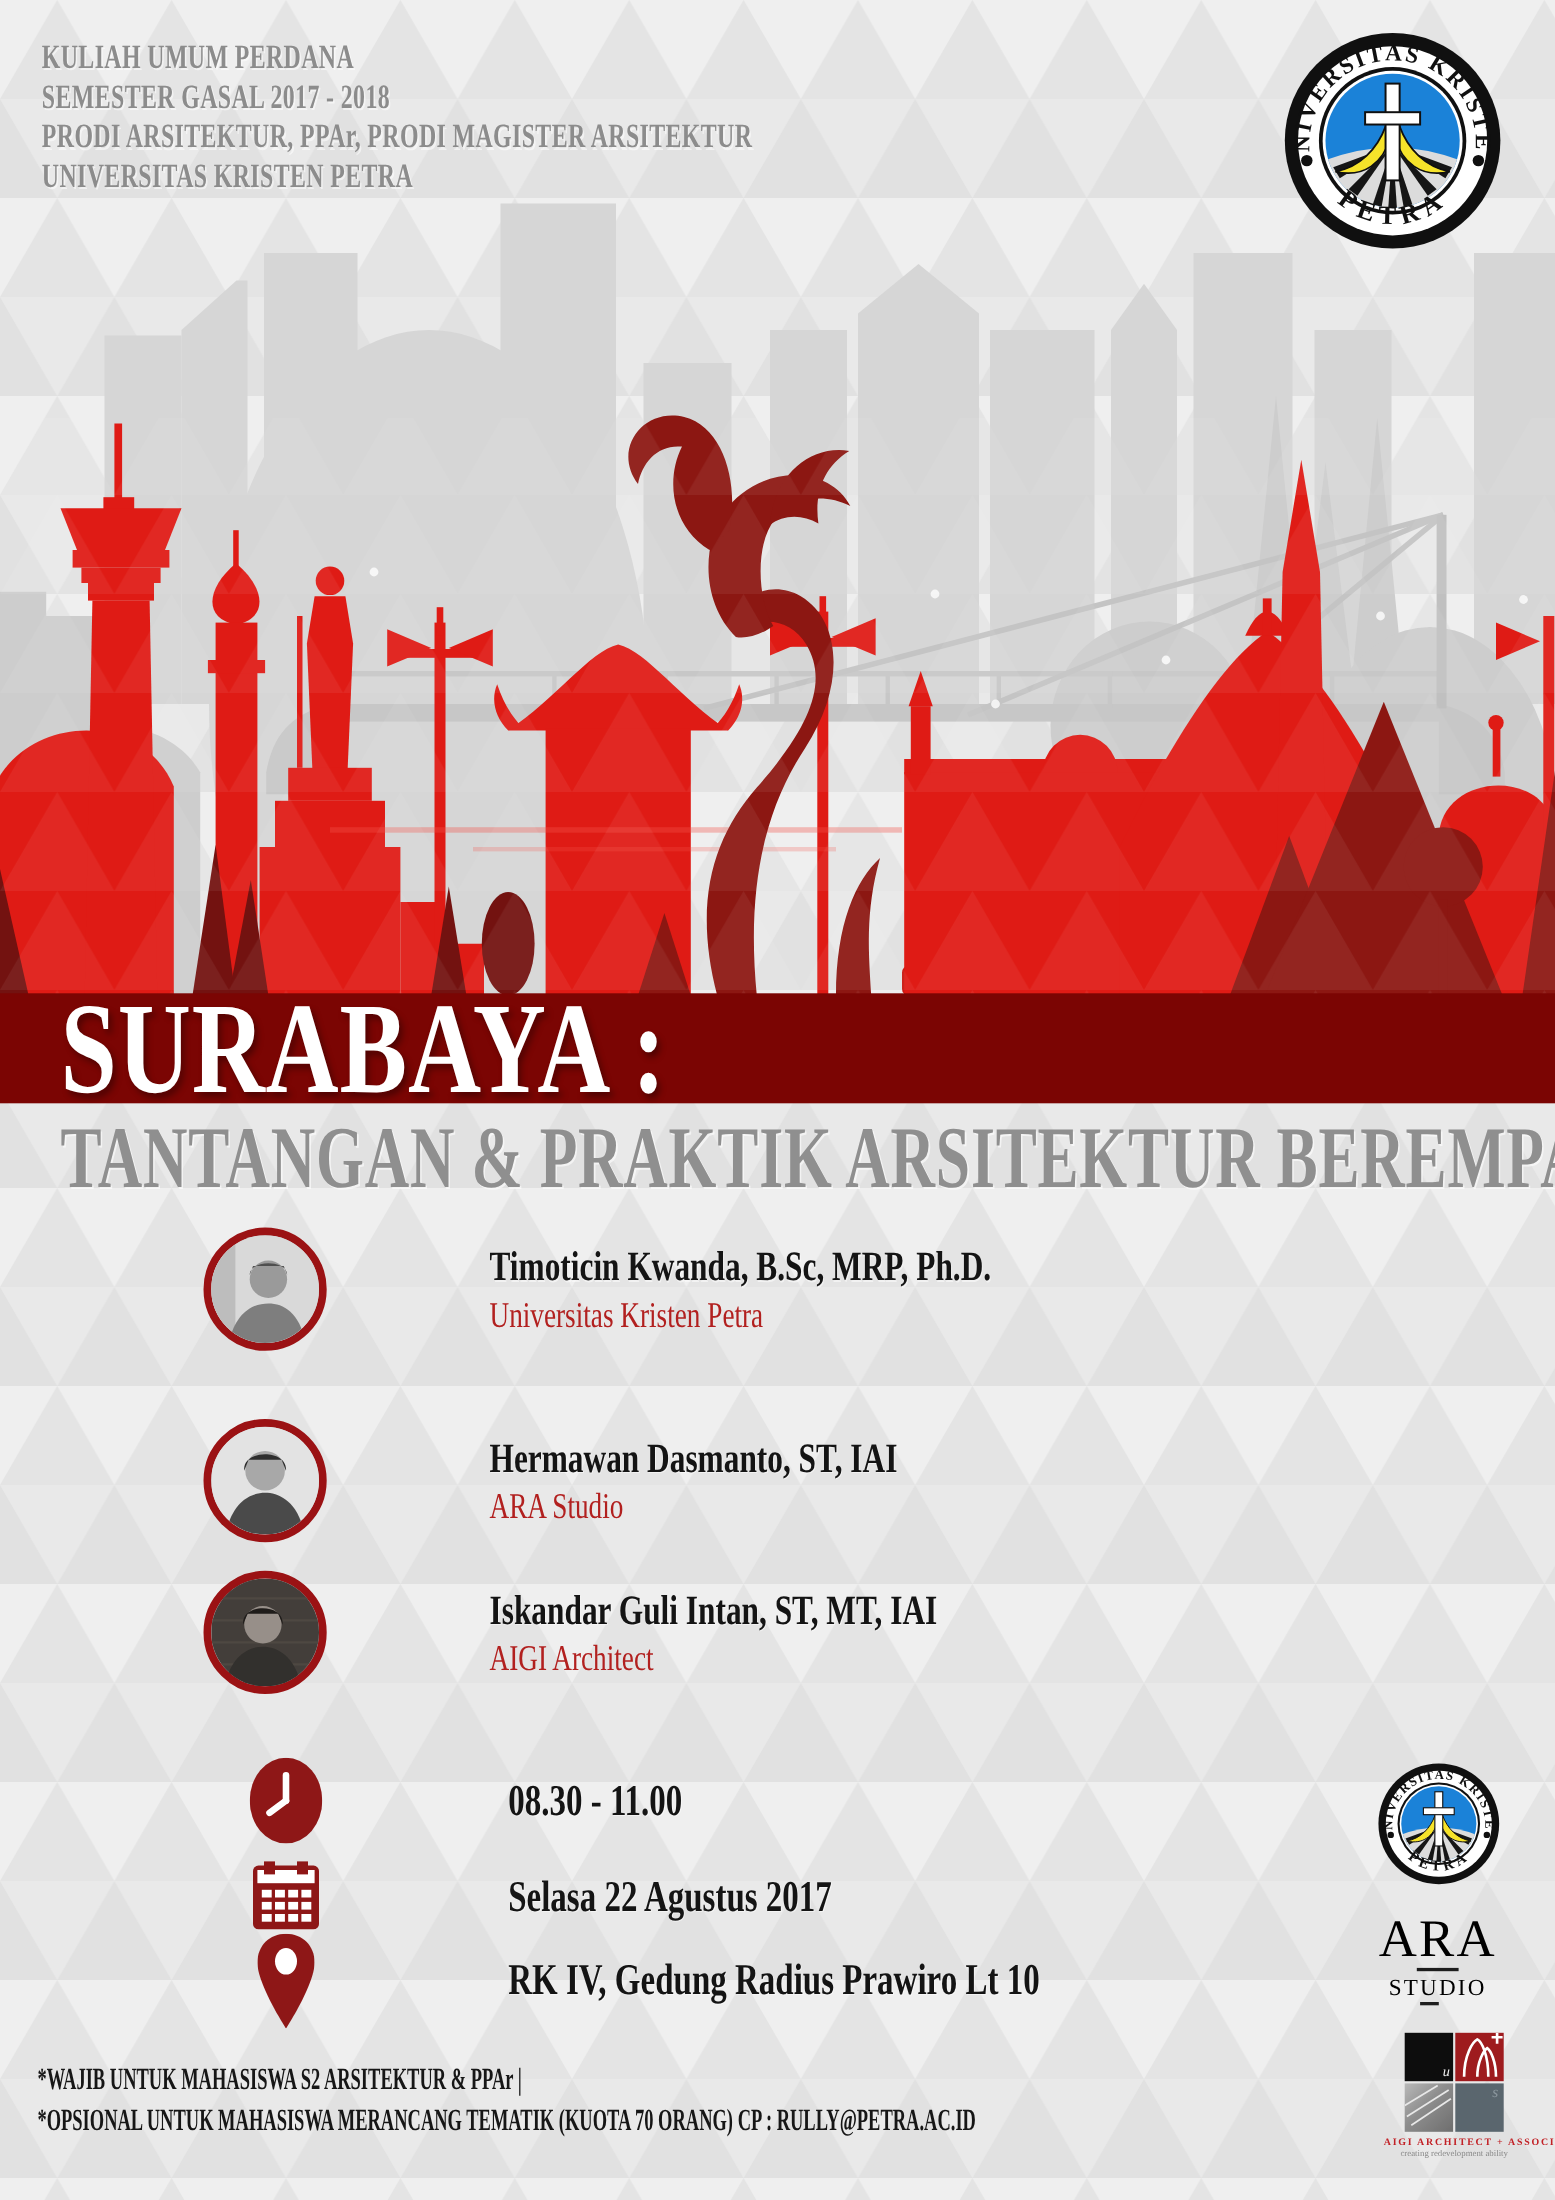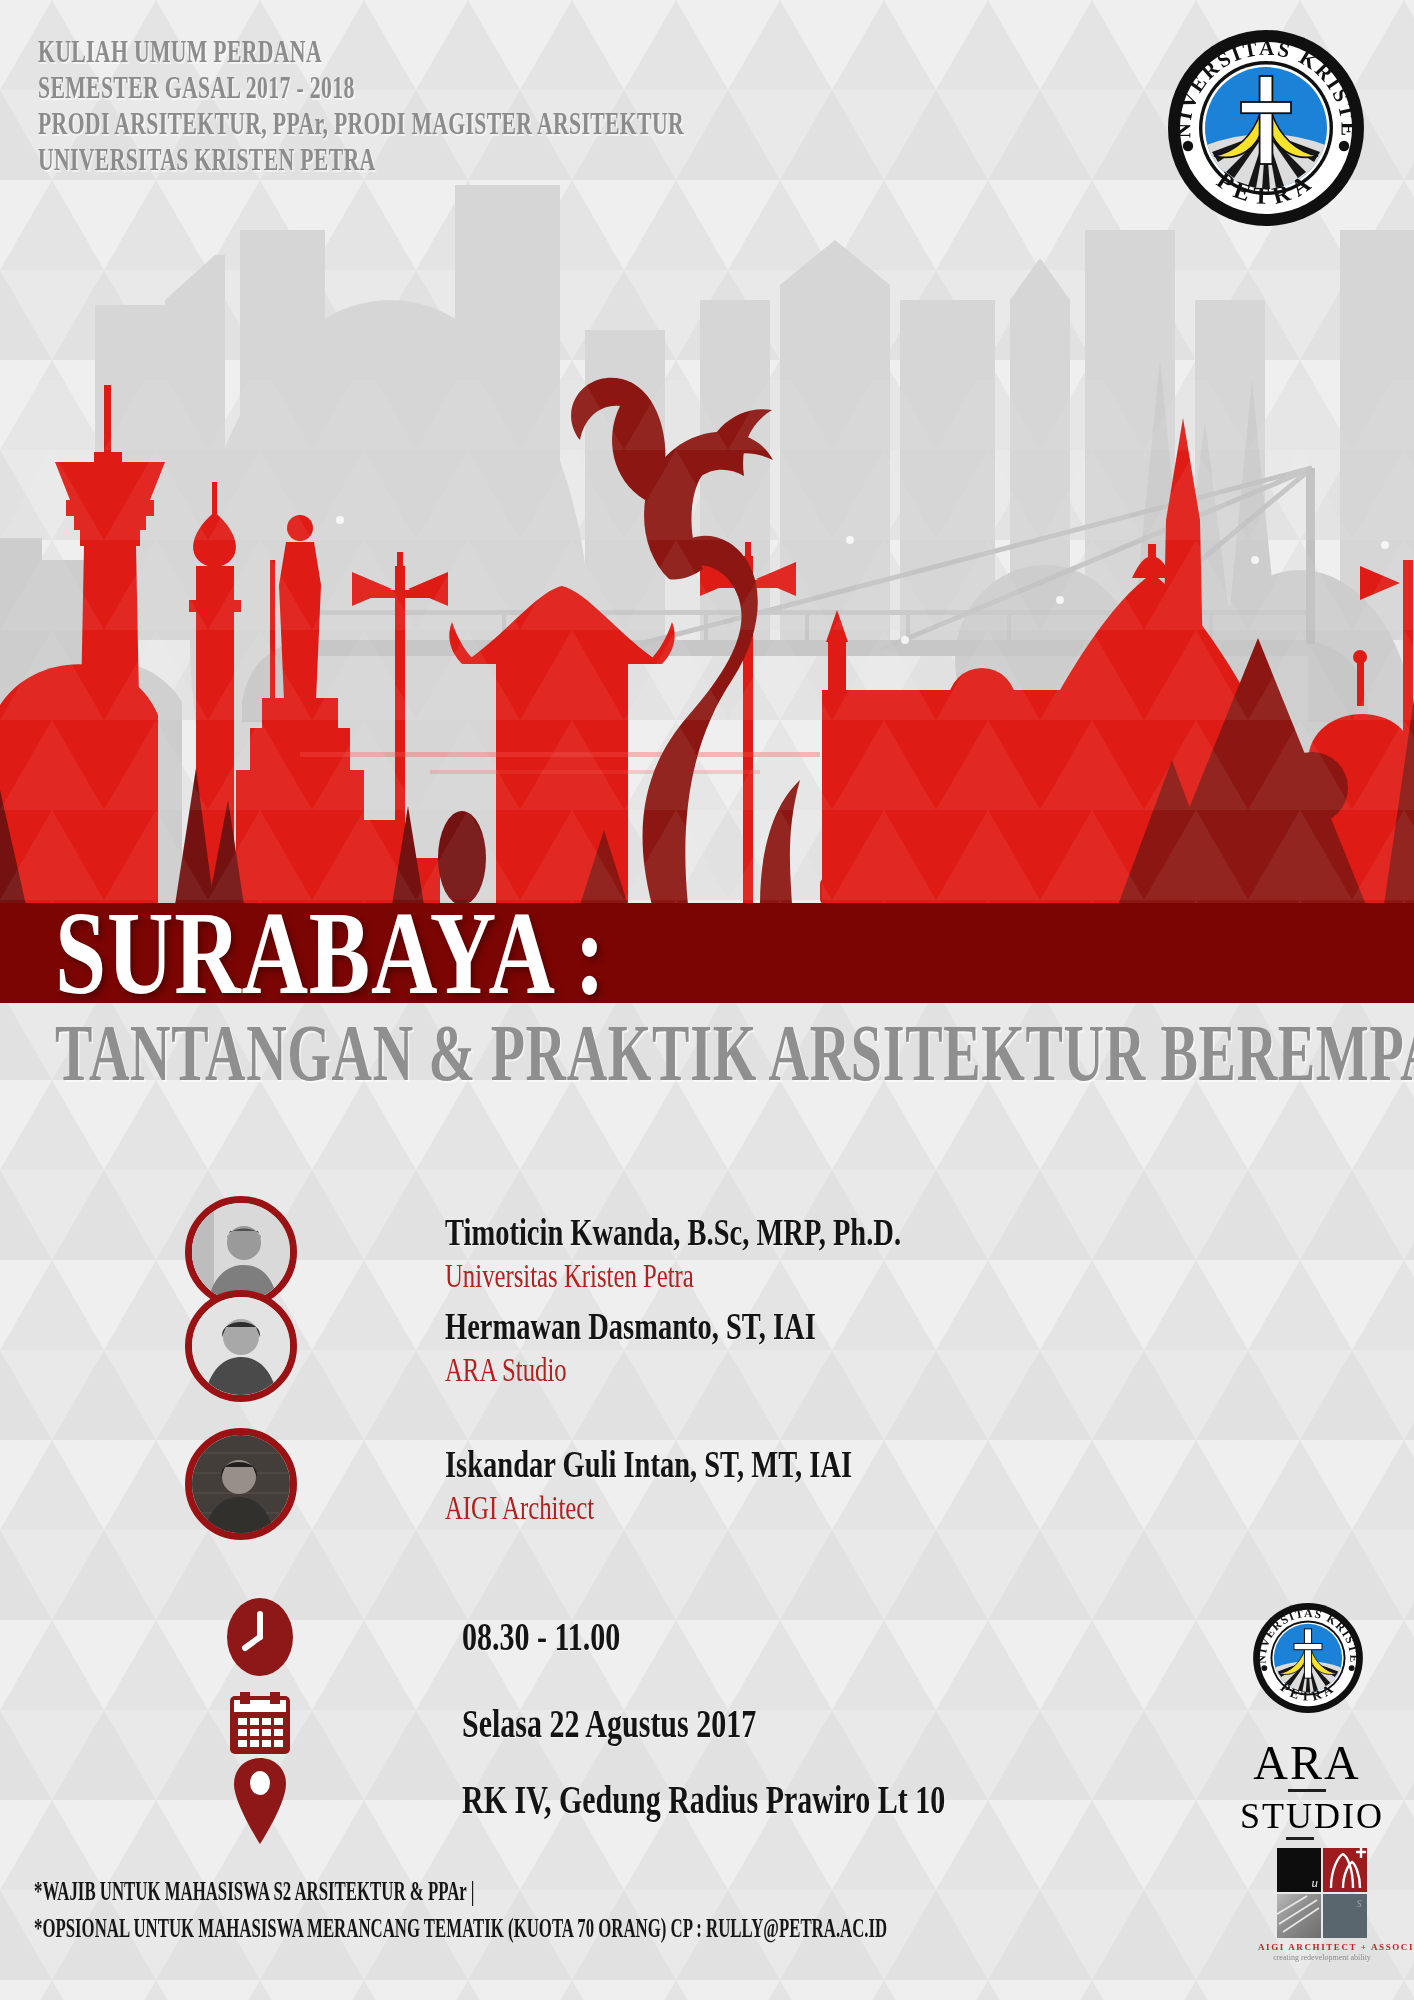--- a/index.html
+++ b/index.html
@@ -51,21 +51,21 @@
   .detail{position:absolute;left:17px;width:1414px;height:92px;}
   .detail-text{
     position:absolute;left:445px;font-size:40px;font-weight:bold;color:#141414;
     white-space:nowrap;transform:scaleX(.75);transform-origin:0 0;
     text-shadow:1px 1px 0 rgba(255,255,255,.5);
   }
   
   .ara{position:absolute;left:1240px;top:1740px;width:134px;text-align:center;color:#000000;}
   .ara-top{font-size:48px;line-height:46px;letter-spacing:2px;font-weight:normal;}
   .ara-sep{width:38px;height:0;border-top:3px solid #1E1E1E;margin:3px auto 3px;}
-  .ara-bottom{font-size:36px;letter-spacing:2px;font-weight:normal;}
+  .ara-bottom{font-size:21px;letter-spacing:2px;font-weight:normal;}
   .ara-bottom .u{border-bottom:3px solid #1E1E1E;padding-bottom:1px;}
   .aigi{position:absolute;left:1258px;top:1848px;width:128px;text-align:center;}
   .aigi-grid{width:90px;margin:0 auto;display:grid;grid-template-columns:44px 44px;grid-gap:2px;}
   .aigi-cell{width:44px;height:44px;position:relative;overflow:hidden;}
   .aigi-tl{background:#0D0D0D;}
   .aigi-tr{background:#9E1B1E;}
   .aigi-bl{background:linear-gradient(135deg,#B9B9B9 0%,#8D8D8D 45%,#6E6E6E 100%);}
   .aigi-br{background:#5A666E;}
   .aigi-tl .mark{position:absolute;right:3px;bottom:1px;color:#EDEDED;font-size:13px;font-style:italic;}
   .aigi-br .mark{position:absolute;right:5px;top:1px;color:#8C979E;font-size:14px;font-style:italic;}
@@ -318,21 +318,21 @@
   <div class="logo-main">
     <svg width="200" height="200" viewBox="-50 -50 100 100">
         <use href="#petra-logo"></use>
       </svg>
   </div>
 
   <div class="band"></div>
   <div class="title">SURABAYA :</div>
   <div class="subtitle">TANTANGAN &amp; PRAKTIK ARSITEKTUR BEREMPATI</div>
 
-  <div class="speaker" style="top:1196px">
+  <div class="speaker" style="top:1116px">
     <div class="photo">
       <svg width="98" height="98" viewBox="0 0 98 98">
         <rect width="98" height="98" fill="#D9D9D9"></rect>
           <rect width="22" height="98" fill="#BDBDBD"></rect>
         <circle cx="52" cy="40" r="17" fill="#9A9A9A"></circle>
         <path d="M35,36 C35,22 69,22 69,36 L66,28 L38,28 Z" fill="#4F4F4F"></path>
         <path d="M16,98 C22,70 38,62 52,62 C66,62 80,70 86,98 Z" fill="#7E7E7E"></path>
       </svg>
     </div>
     <div class="sp-name">Timoticin Kwanda, B.Sc, MRP, Ph.D.</div>

